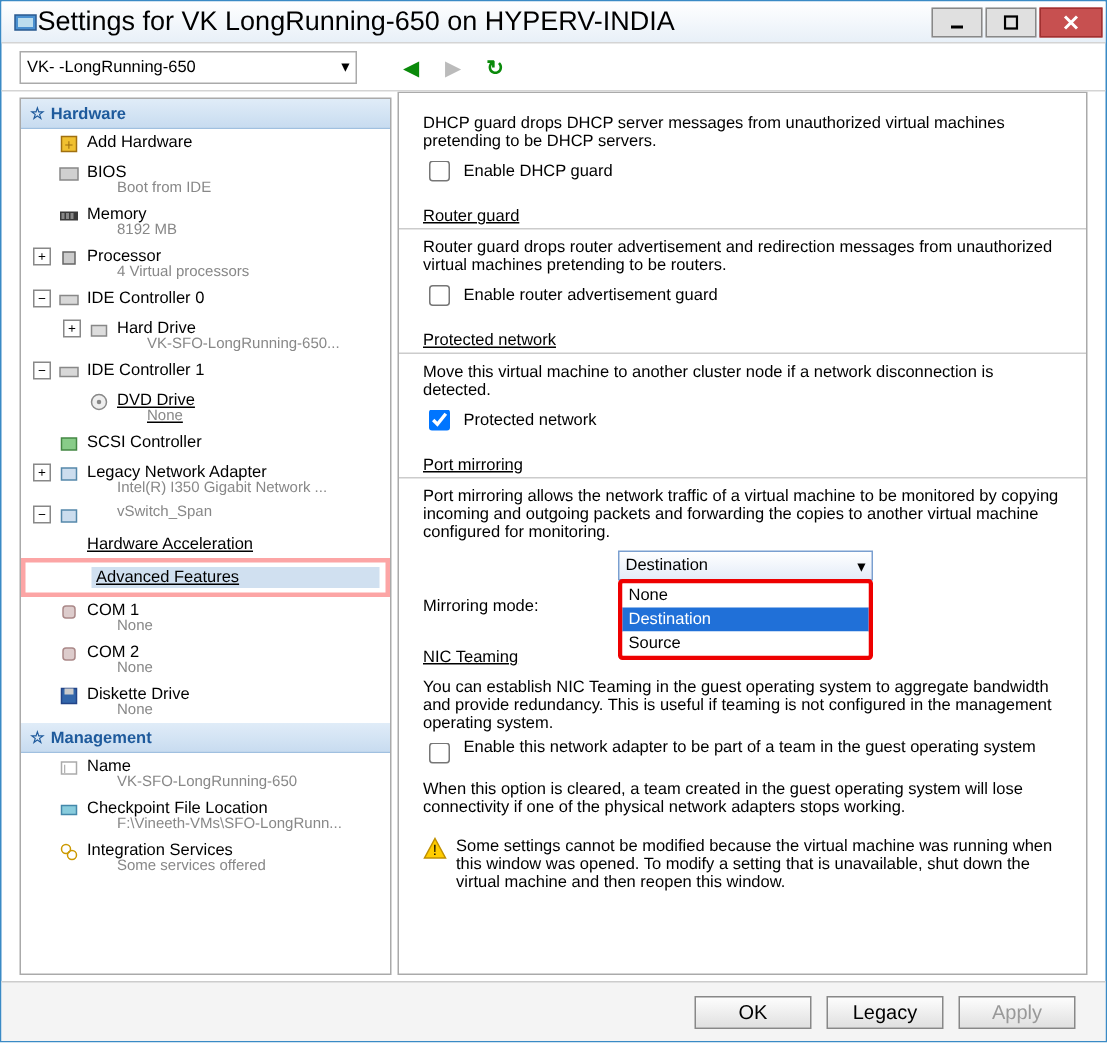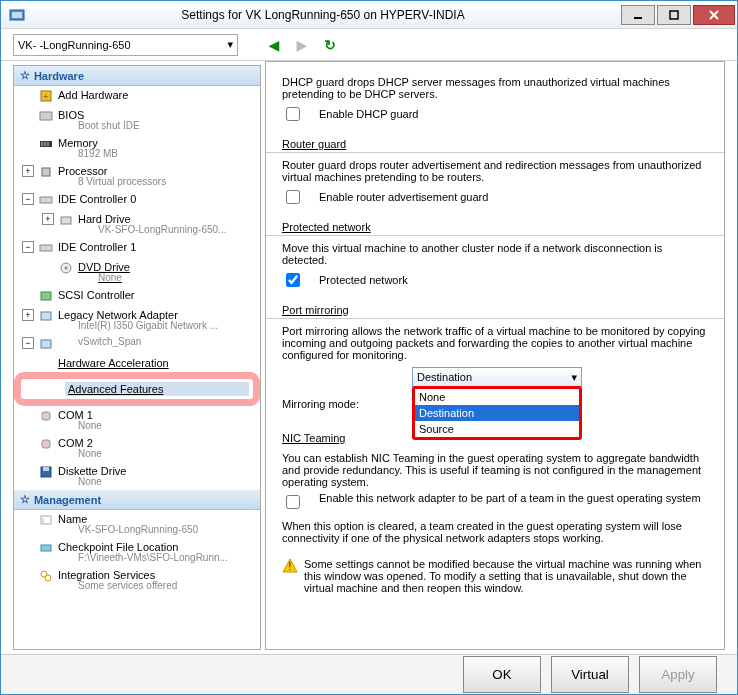--- a/index.html
+++ b/index.html
@@ -1,57 +1,57 @@
 <!DOCTYPE html>
 <html><head>
 <meta charset="utf-8">
 <style>
   * { box-sizing: border-box; }
   body { margin: 0; font-family: "Segoe UI", Tahoma, sans-serif; font-size: 11px; color: #000; background: #fff; }
   .window { width: 738px; height: 695px; border: 1px solid #3a8ac5; display: flex; flex-direction: column; }
   .titlebar { height: 28px; background: linear-gradient(#fff,#e8f0f8); display: flex; align-items: center; border-bottom: 1px solid #d4d4d4; }
   .titlebar-icon { width: 16px; height: 16px; margin-left: 8px; }
-  .titlebar-text { flex: 1; text-align: center; font-size: 12px; }
+  .titlebar-text { flex: 1; text-align: left; font-size: 18px; }
   .titlebar-buttons { display: flex; }
   .tbtn { width: 34px; height: 20px; border: 1px solid #888; margin-right: 2px; display: flex; align-items: center; justify-content: center; background: #e0e0e0; font-size: 12px; }
   .tbtn.close { background: #c75050; color: #fff; border-color: #a03030; width: 42px; }
   .toolbar { height: 32px; display: flex; align-items: center; padding: 0 12px; gap: 8px; border-bottom: 1px solid #d4d4d4; }
   .vm-select { width: 225px; height: 22px; border: 1px solid #aaa; background: #fff; display: flex; align-items: center; justify-content: space-between; padding: 0 4px; }
   .arrow-btn { width: 20px; height: 20px; display: flex; align-items: center; justify-content: center; }
   .arrow-left { color: #0a8a0a; font-size: 14px; }
   .arrow-right { color: #bbb; font-size: 14px; }
   .refresh-icon { color: #0a8a0a; font-size: 14px; font-weight: bold; }
   .content { flex: 1; display: flex; overflow: hidden; }
   .tree { width: 248px; border: 1px solid #aaa; margin: 4px 0 4px 12px; overflow-y: auto; background: #fff; position: relative; }
   .tree-header { background: linear-gradient(#e0ecf8,#c8dcf0); color: #1e5a9c; font-weight: bold; padding: 3px 6px; display: flex; align-items: center; gap: 4px; border-bottom: 1px solid #a0c0e0; }
   .tree-item { padding: 3px 4px; display: flex; align-items: flex-start; gap: 4px; }
   .tree-item.child { padding-left: 24px; }
   .tree-item.grandchild { padding-left: 44px; text-decoration: underline; }
   .tree-label { flex: 1; }
   .tree-sub { color: #888; font-size: 10px; padding-left: 20px; margin-top: -1px; }
   .plusminus { width: 12px; height: 12px; border: 1px solid #888; display: inline-flex; align-items: center; justify-content: center; font-size: 9px; line-height: 1; background: #fff; flex-shrink: 0; }
   .ico { width: 16px; height: 14px; display: inline-flex; align-items: center; justify-content: center; flex-shrink: 0; }
-  .highlighted-red { border: 7px solid #fca5a5; border-radius: 10px; }
+  .highlighted-red { border: 3px solid #fca5a5; border-radius: 0; }
   .highlighted-red .tree-label { background: #d0e0f0; }
   .panel { flex: 1; border: 1px solid #aaa; margin: 0 12px 4px 4px; padding: 10px 16px; overflow-y: auto; background: #fff; font-size: 11px; }
   .panel p { margin: 4px 0; }
   .section { margin-bottom: 14px; }
   .section-title { margin-bottom: 4px; }
   .divider { border-bottom: 1px solid #ccc; margin: 2px -16px 6px -16px; padding: 0 16px 2px 16px; text-decoration: underline; }
-  .chk { display: flex; align-items: center; gap: 16px; margin-top: 4px; }
+  .chk { display: flex; align-items: center; gap: 6px; margin-top: 4px; }
   .chk input { width: 14px; height: 14px; }
   .row-field { display: flex; align-items: center; gap: 10px; margin-top: 6px; }
   .dropdown { width: 170px; height: 20px; border: 1px solid #7a9fd0; background: linear-gradient(#fff,#e4ecf8); display: flex; align-items: center; justify-content: space-between; padding: 0 4px; }
   .dropdown-list { position: relative; border: 3px solid #e00; border-radius: 3px; width: 170px; margin-top: -1px; }
   .dropdown-list div { padding: 2px 4px; background: #fff; }
   .dropdown-list .sel { background: #2070d8; color: #fff; }
   .warn-row { display: flex; gap: 6px; align-items: flex-start; margin-top: 8px; }
   .warn-ico { width: 16px; flex-shrink: 0; }
   .button-bar { height: 40px; display: flex; align-items: center; justify-content: flex-end; gap: 10px; padding: 0 20px; border-top: 1px solid #ccc; background: #f4f4f4; }
-  .btn { width: 78px; height: 37px; border: 1px solid #888; background: linear-gradient(#fdfdfd,#e0e0e0); }
+  .btn { width: 78px; height: 22px; border: 1px solid #888; background: linear-gradient(#fdfdfd,#e0e0e0); }
   .btn.disabled { color: #999; }
   svg { display: block; }
 </style>
 </head>
 <body>
 
 <div class="window">
 
   <div class="titlebar">
     <span class="titlebar-icon">
@@ -110,21 +110,21 @@
       </div>
 
       <div class="tree-item child">
         <span class="ico">
             <svg width="14" height="14">
               <rect x="1" y="3" width="12" height="8" fill="#d0d0d0" stroke="#888"></rect>
             </svg>
           </span>
         <div class="tree-label">
             <div>BIOS</div>
-            <div class="tree-sub">Boot shut IDE</div>
+            <div class="tree-sub">Boot from IDE</div>
           </div>
       </div>
 
       <div class="tree-item child">
         <span class="ico">
             <svg width="14" height="14">
               <rect x="1" y="4" width="12" height="6" fill="#3a3a3a"></rect>
               <rect x="2" y="5" width="2" height="4" fill="#888"></rect>
               <rect x="5" y="5" width="2" height="4" fill="#888"></rect>
               <rect x="8" y="5" width="2" height="4" fill="#888"></rect>
@@ -138,21 +138,21 @@
 
       <div class="tree-item" style="padding-left:8px">
         <span class="plusminus">+</span>
         <span class="ico">
             <svg width="14" height="14">
               <rect x="3" y="3" width="8" height="8" fill="#ccc" stroke="#666"></rect>
             </svg>
           </span>
         <div class="tree-label">
             <div>Processor</div>
-            <div class="tree-sub">8 Virtual processors</div>
+            <div class="tree-sub">4 Virtual processors</div>
           </div>
       </div>
 
       <div class="tree-item" style="padding-left:8px">
         <span class="plusminus">−</span>
         <span class="ico">
             <svg width="14" height="14">
               <rect x="1" y="4" width="12" height="6" fill="#d8d8d8" stroke="#888"></rect>
             </svg>
           </span>
@@ -372,16 +372,16 @@
               <text x="6.5" y="12" font-size="10" fill="#000">!</text>
             </svg>
         </span>
         <span>Some settings cannot be modified because the virtual machine was running when this window was opened. To modify a setting that is unavailable, shut down the virtual machine and then reopen this window.</span>
       </div>
     </div>
   </div>
 
   <div class="button-bar">
     <button class="btn">OK</button>
-    <button class="btn">Virtual</button>
+    <button class="btn">Legacy</button>
     <button class="btn disabled">Apply</button>
   </div>
 </div>
 
 </body></html>

